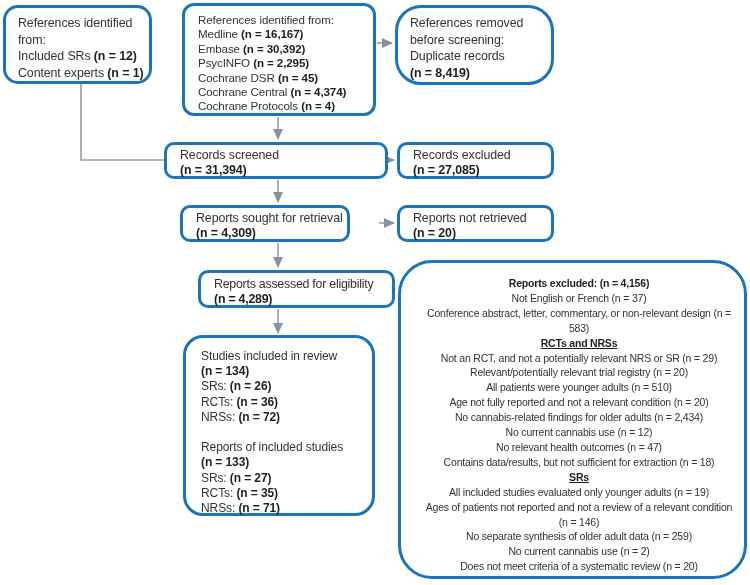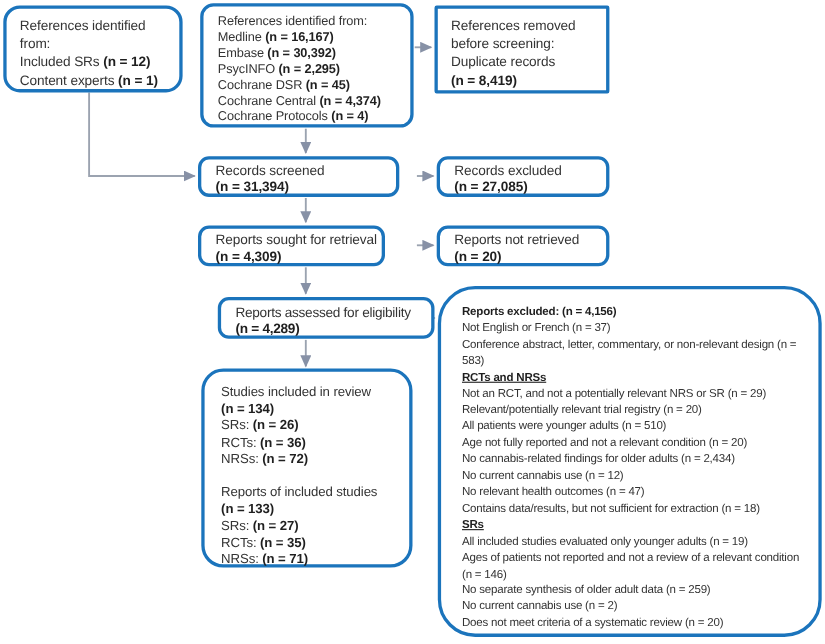--- a/index.html
+++ b/index.html
@@ -20,30 +20,30 @@
   .arrow-line{stroke:var(--arrow-line);stroke-width:1.7;fill:none;}
   .ah{fill:var(--arrow-head);}
   .box{
     position:absolute;box-sizing:border-box;background:#fff;
     border:3px solid var(--blue);border-radius:12px;
     font-size:12.4px;line-height:15.6px;letter-spacing:-0.1px;
   }
   .box .ln{white-space:nowrap;}
   .bold{font-weight:700;color:var(--text-bold);}
   .und{text-decoration:underline;}
-  .b1{left:3px;top:5px;width:163px;height:79px;border-radius:15px;line-height:16.5px;padding:7px 6px 6px 12px;}
+  .b1{left:3px;top:5px;width:149px;height:79px;border-radius:15px;line-height:16.5px;padding:7px 6px 6px 12px;}
   .b2{left:182px;top:3px;width:194px;height:113px;font-size:11.6px;line-height:14.4px;padding:7px 5px 5px 13px;}
-  .b3{left:395px;top:5px;width:159px;height:80px;border-radius:2px;line-height:16.5px;padding:7px 6px 6px 12px;}
-  .b4{left:180px;top:142px;width:183px;height:37px;border-radius:10px;padding:3px 6px 3px 13px;line-height:15.4px;}
+  .b3{left:395px;top:5px;width:159px;height:80px;border-radius:26px;line-height:16.5px;padding:7px 6px 6px 12px;}
+  .b4{left:164px;top:142px;width:224px;height:37px;border-radius:10px;padding:3px 6px 3px 13px;line-height:15.4px;}
   .b5{left:397px;top:142px;width:157px;height:37px;border-radius:10px;padding:3px 6px 3px 13px;line-height:15.4px;}
   .b6{left:180px;top:205px;width:170px;height:37px;border-radius:10px;padding:3px 6px 21px 13px;line-height:15.4px;}
   .b7{left:397px;top:205px;width:157px;height:37px;border-radius:10px;padding:3px 6px 3px 13px;line-height:15.4px;}
   .b8{left:198px;top:270px;width:197px;height:38px;border-radius:10px;padding:4px 6px 3px 13px;line-height:15.4px;letter-spacing:-0.25px;}
   .b9{left:398px;top:260px;width:349px;height:319px;border-radius:34px;
-      font-size:10.5px;line-height:14.9px;letter-spacing:-0.2px;padding:13px 6px 6px 19px;}
+      font-size:10.5px;line-height:14.9px;letter-spacing:-0.2px;padding:13px 6px 6px 19px;text-align:center;}
   .b9 .ln{white-space:normal;}
   .b10{left:183px;top:335px;width:192px;height:181px;border-radius:20px;
        font-size:12px;line-height:15.2px;padding:11px 6px 6px 15px;}
 </style>
 </head>
 <body>
 
 <div class="stage">
 
   <svg class="arrows" viewBox="0 0 750 585" aria-hidden="true">

